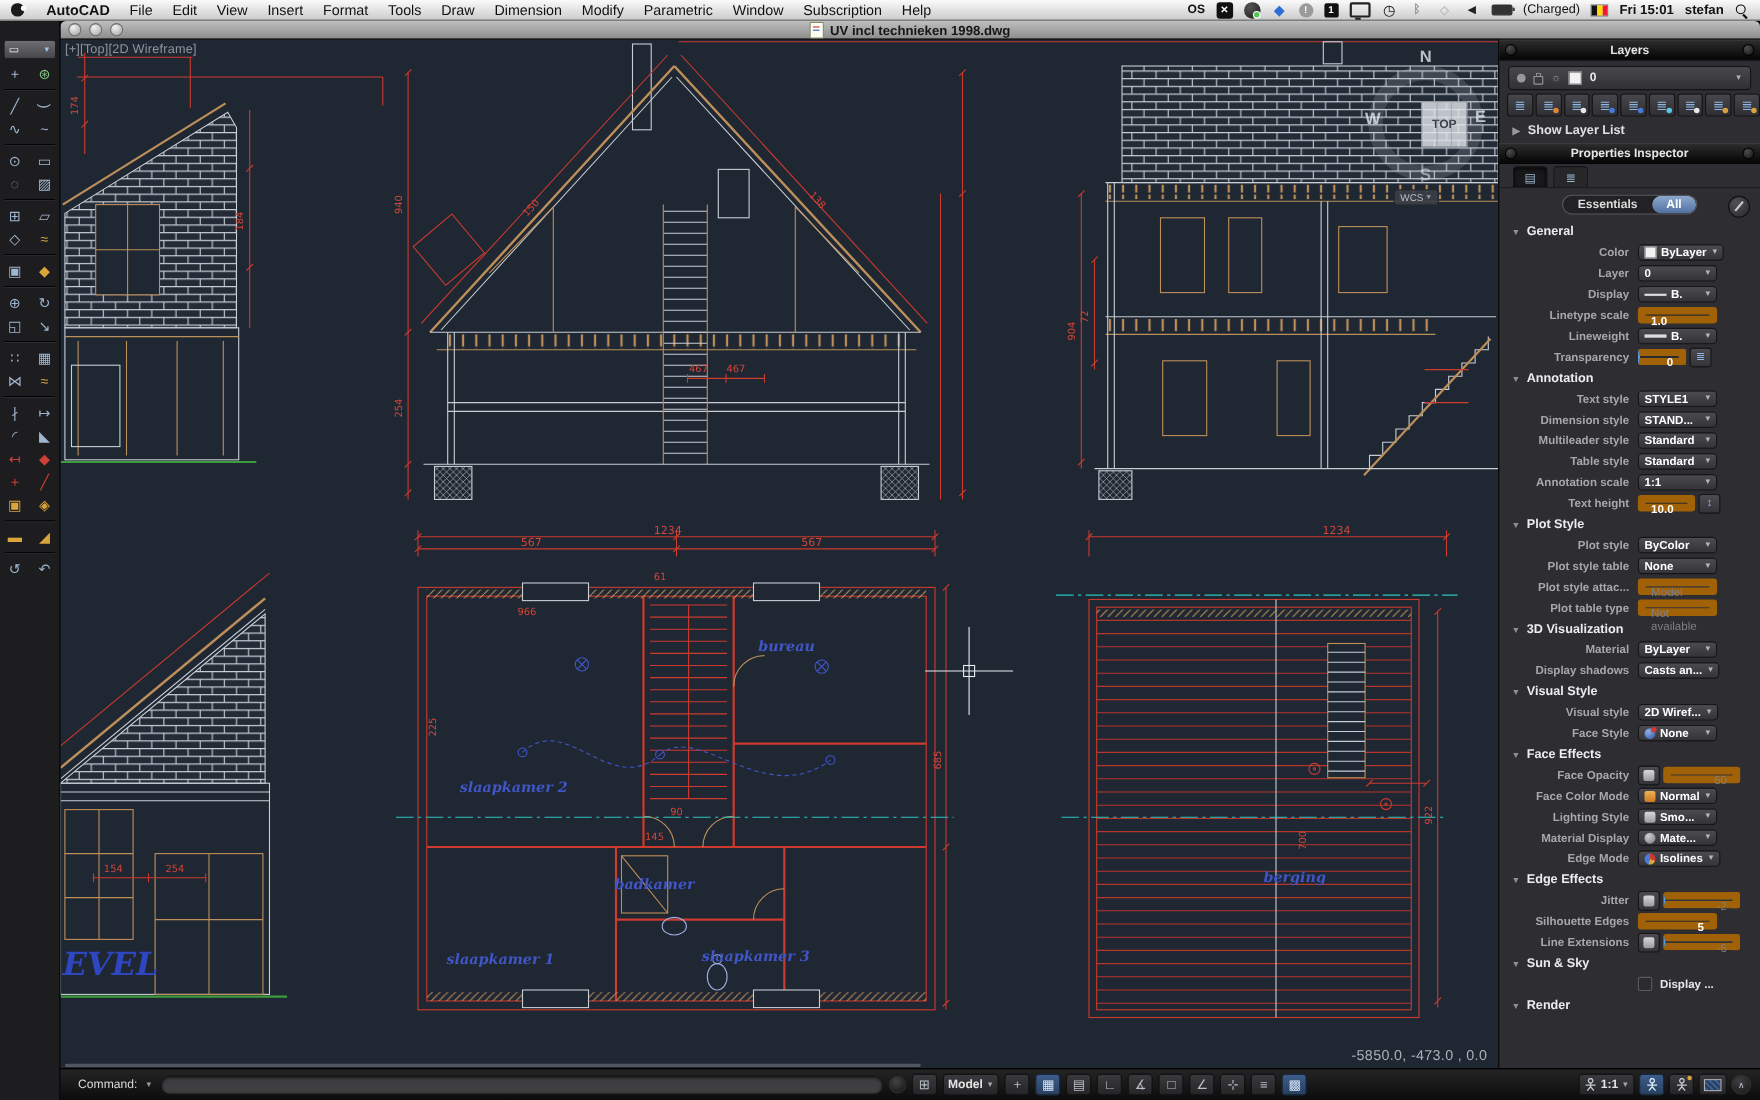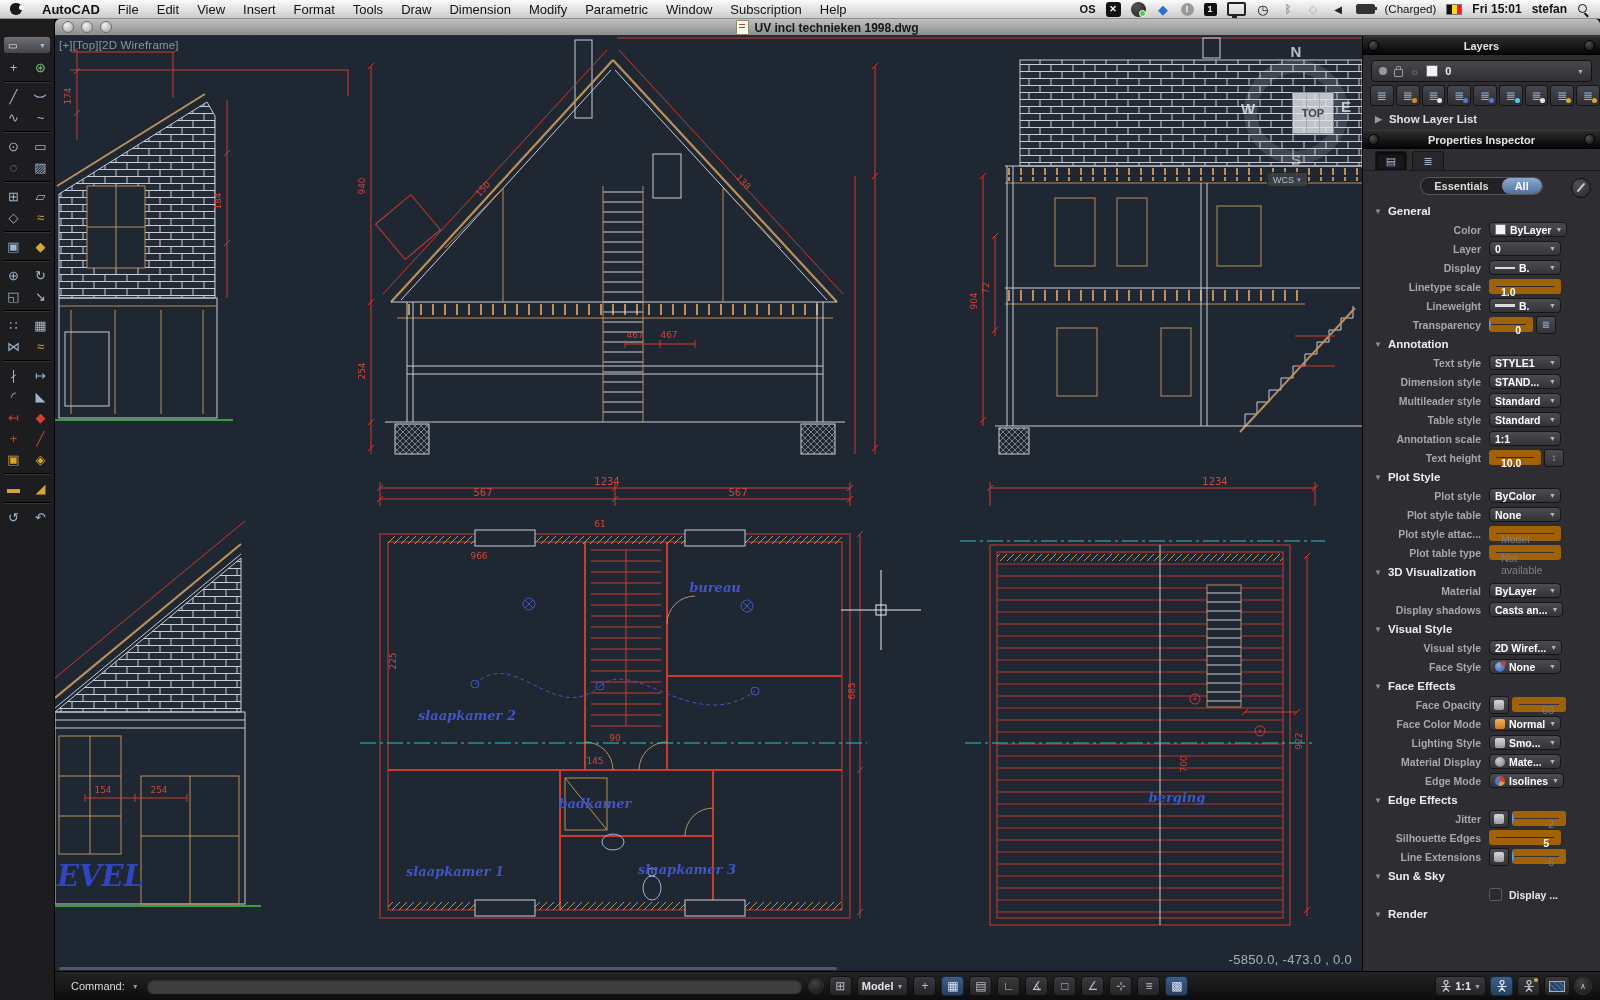--- a/index.html
+++ b/index.html
@@ -116,21 +116,21 @@
   .sechead{display:flex;align-items:center;gap:6px;padding:4px 0 3px 11px;color:#ececec;font-weight:bold;font-size:11.5px}
   .sechead .tri{color:#8f8f93;font-size:8px}
   .prow{display:flex;align-items:center;height:19px;}
   .plab{width:118px;text-align:right;color:#a7a7ac;font-weight:bold;font-size:10.5px;padding-right:8px;flex:none;white-space:nowrap}
   .pctl{display:flex;align-items:center}
   .ddx{height:15px;min-width:72px;background:linear-gradient(#4c4c50,#343438);border:1px solid #161618;border-radius:4px;padding:0 4px 0 5px;display:flex;align-items:center;gap:4px;color:#fff;font-size:10.5px;font-weight:bold;box-sizing:border-box;white-space:nowrap}
   .ddx .arr{margin-left:auto;color:#b6b6ba;font-size:7px}
   .fld{height:15px;width:72px;background:#2b2b2e;border:7px solid #a16207;border-radius:3px;color:#fff;font-size:10.5px;font-weight:bold;display:flex;align-items:flex-start;padding:0 5px;box-sizing:border-box}
   .fld.dis{color:#7f7f85;background:#343438;font-weight:normal}
   .fld.right{justify-content:flex-end}
-  .fld.w44{width:44px}.fld.w52{width:52px}.fld.w54{width:54px}
+  .fld.w44{width:44px}.fld.w52{width:52px}.fld.w54{width:70px}
   .fld.bluecap{border-left:2px solid #5b9bd9}
   .iconbtn{width:18px;height:16px;background:linear-gradient(#4c4c50,#343438);border:1px solid #161618;border-radius:3px;margin-right:3px;display:flex;align-items:center;justify-content:center;color:#8fb6e4;font-size:10px;flex:none;line-height:1}
   .iconbtn.ml{margin:0 0 0 3px}
   .chip{width:9px;height:9px;background:#f2f2f2;border:1px solid #77777b;flex:none}
   .lineg{width:20px;border-top:2px solid #dcdcdc;flex:none}
   .lineg.thick{border-top-width:3px}
   .mini{width:10px;height:10px;border-radius:50%;flex:none}
   .mini.sphere{background:radial-gradient(circle at 35% 30%,#8fb0e8,#2c4f9e);position:relative}
   .mini.sphere::after{content:"";position:absolute;right:-1px;top:-1px;width:5px;height:5px;border-radius:50%;background:#d43a2e}
   .mini.sq{border-radius:2px;background:linear-gradient(#f0b35a,#d07a1e)}

